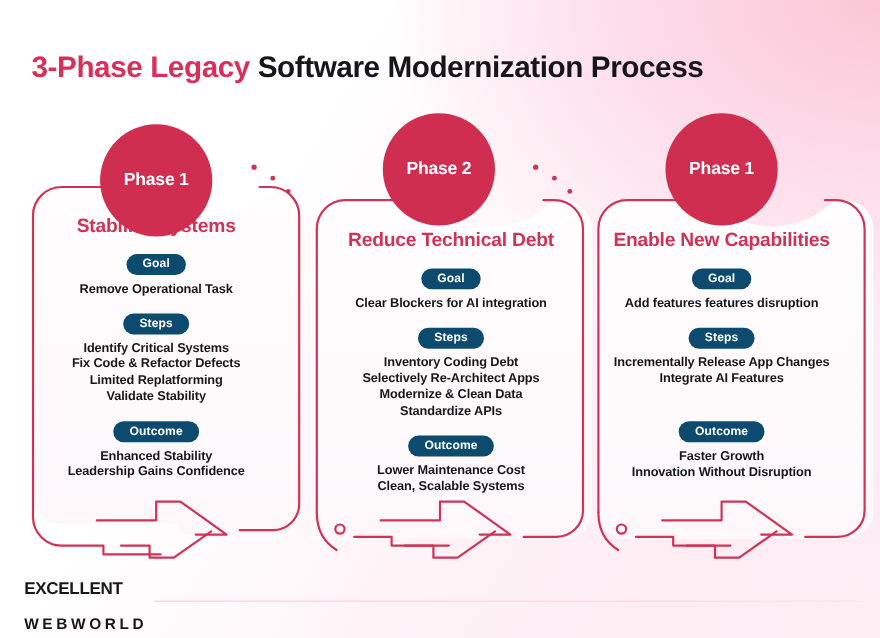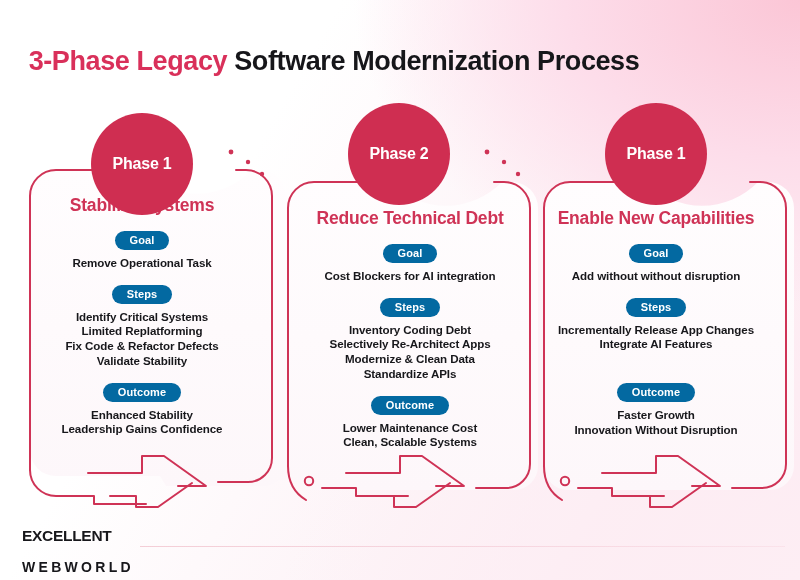--- a/index.html
+++ b/index.html
@@ -36,21 +36,21 @@
   .phase.p2 { left:272px;padding-left:20px; }
   .phase.p3 { left:528px; }
 
   .phase-title {
     font-size:17.5px; font-weight:bold; color:#cf3356;
     letter-spacing:-0.2px; margin-bottom:14px; white-space:nowrap;
   }
 
   .pill {
     display:inline-block;
-    background:#0369a1; color:#ffffff;
+    background:#0c4a6e; color:#ffffff;
     font-size:11px; font-weight:bold;
     padding:3px 15px 4px; border-radius:999px;
     letter-spacing:0.1px;
   }
 
   .block { margin-bottom:3px; }
   .block + .block { margin-top:13px; }
 
   .lines {
     margin-top:6px;
@@ -180,42 +180,42 @@
       <span class="pill">Goal</span>
       <div class="lines">
         <div>Remove Operational Task</div>
       </div>
     </div>
 
     <div class="block sp-steps">
       <span class="pill">Steps</span>
       <div class="lines">
         <div>Identify Critical Systems</div>
+        <div>Fix Code &amp; Refactor Defects</div>
         <div>Limited Replatforming</div>
-        <div>Fix Code &amp; Refactor Defects</div>
         <div>Validate Stability</div>
       </div>
     </div>
 
     <div class="block sp-out">
       <span class="pill">Outcome</span>
       <div class="lines">
         <div>Enhanced Stability</div>
         <div>Leadership Gains Confidence</div>
       </div>
     </div>
   </div>
 
   <div class="phase p2">
     <div class="phase-title">Reduce Technical Debt</div>
 
     <div class="block">
       <span class="pill">Goal</span>
       <div class="lines">
-        <div>Cost Blockers for AI integration</div>
+        <div>Clear Blockers for AI integration</div>
       </div>
     </div>
 
     <div class="block sp-steps">
       <span class="pill">Steps</span>
       <div class="lines">
         <div>Inventory Coding Debt</div>
         <div>Selectively Re-Architect Apps</div>
         <div>Modernize &amp; Clean Data</div>
         <div>Standardize APIs</div>
@@ -230,21 +230,21 @@
       </div>
     </div>
   </div>
 
   <div class="phase p3">
     <div class="phase-title">Enable New Capabilities</div>
 
     <div class="block">
       <span class="pill">Goal</span>
       <div class="lines">
-        <div>Add without without disruption</div>
+        <div>Add features features disruption</div>
       </div>
     </div>
 
     <div class="block sp-steps">
       <span class="pill">Steps</span>
       <div class="lines">
         <div>Incrementally Release App Changes</div>
         <div>Integrate AI Features</div>
       </div>
     </div>

